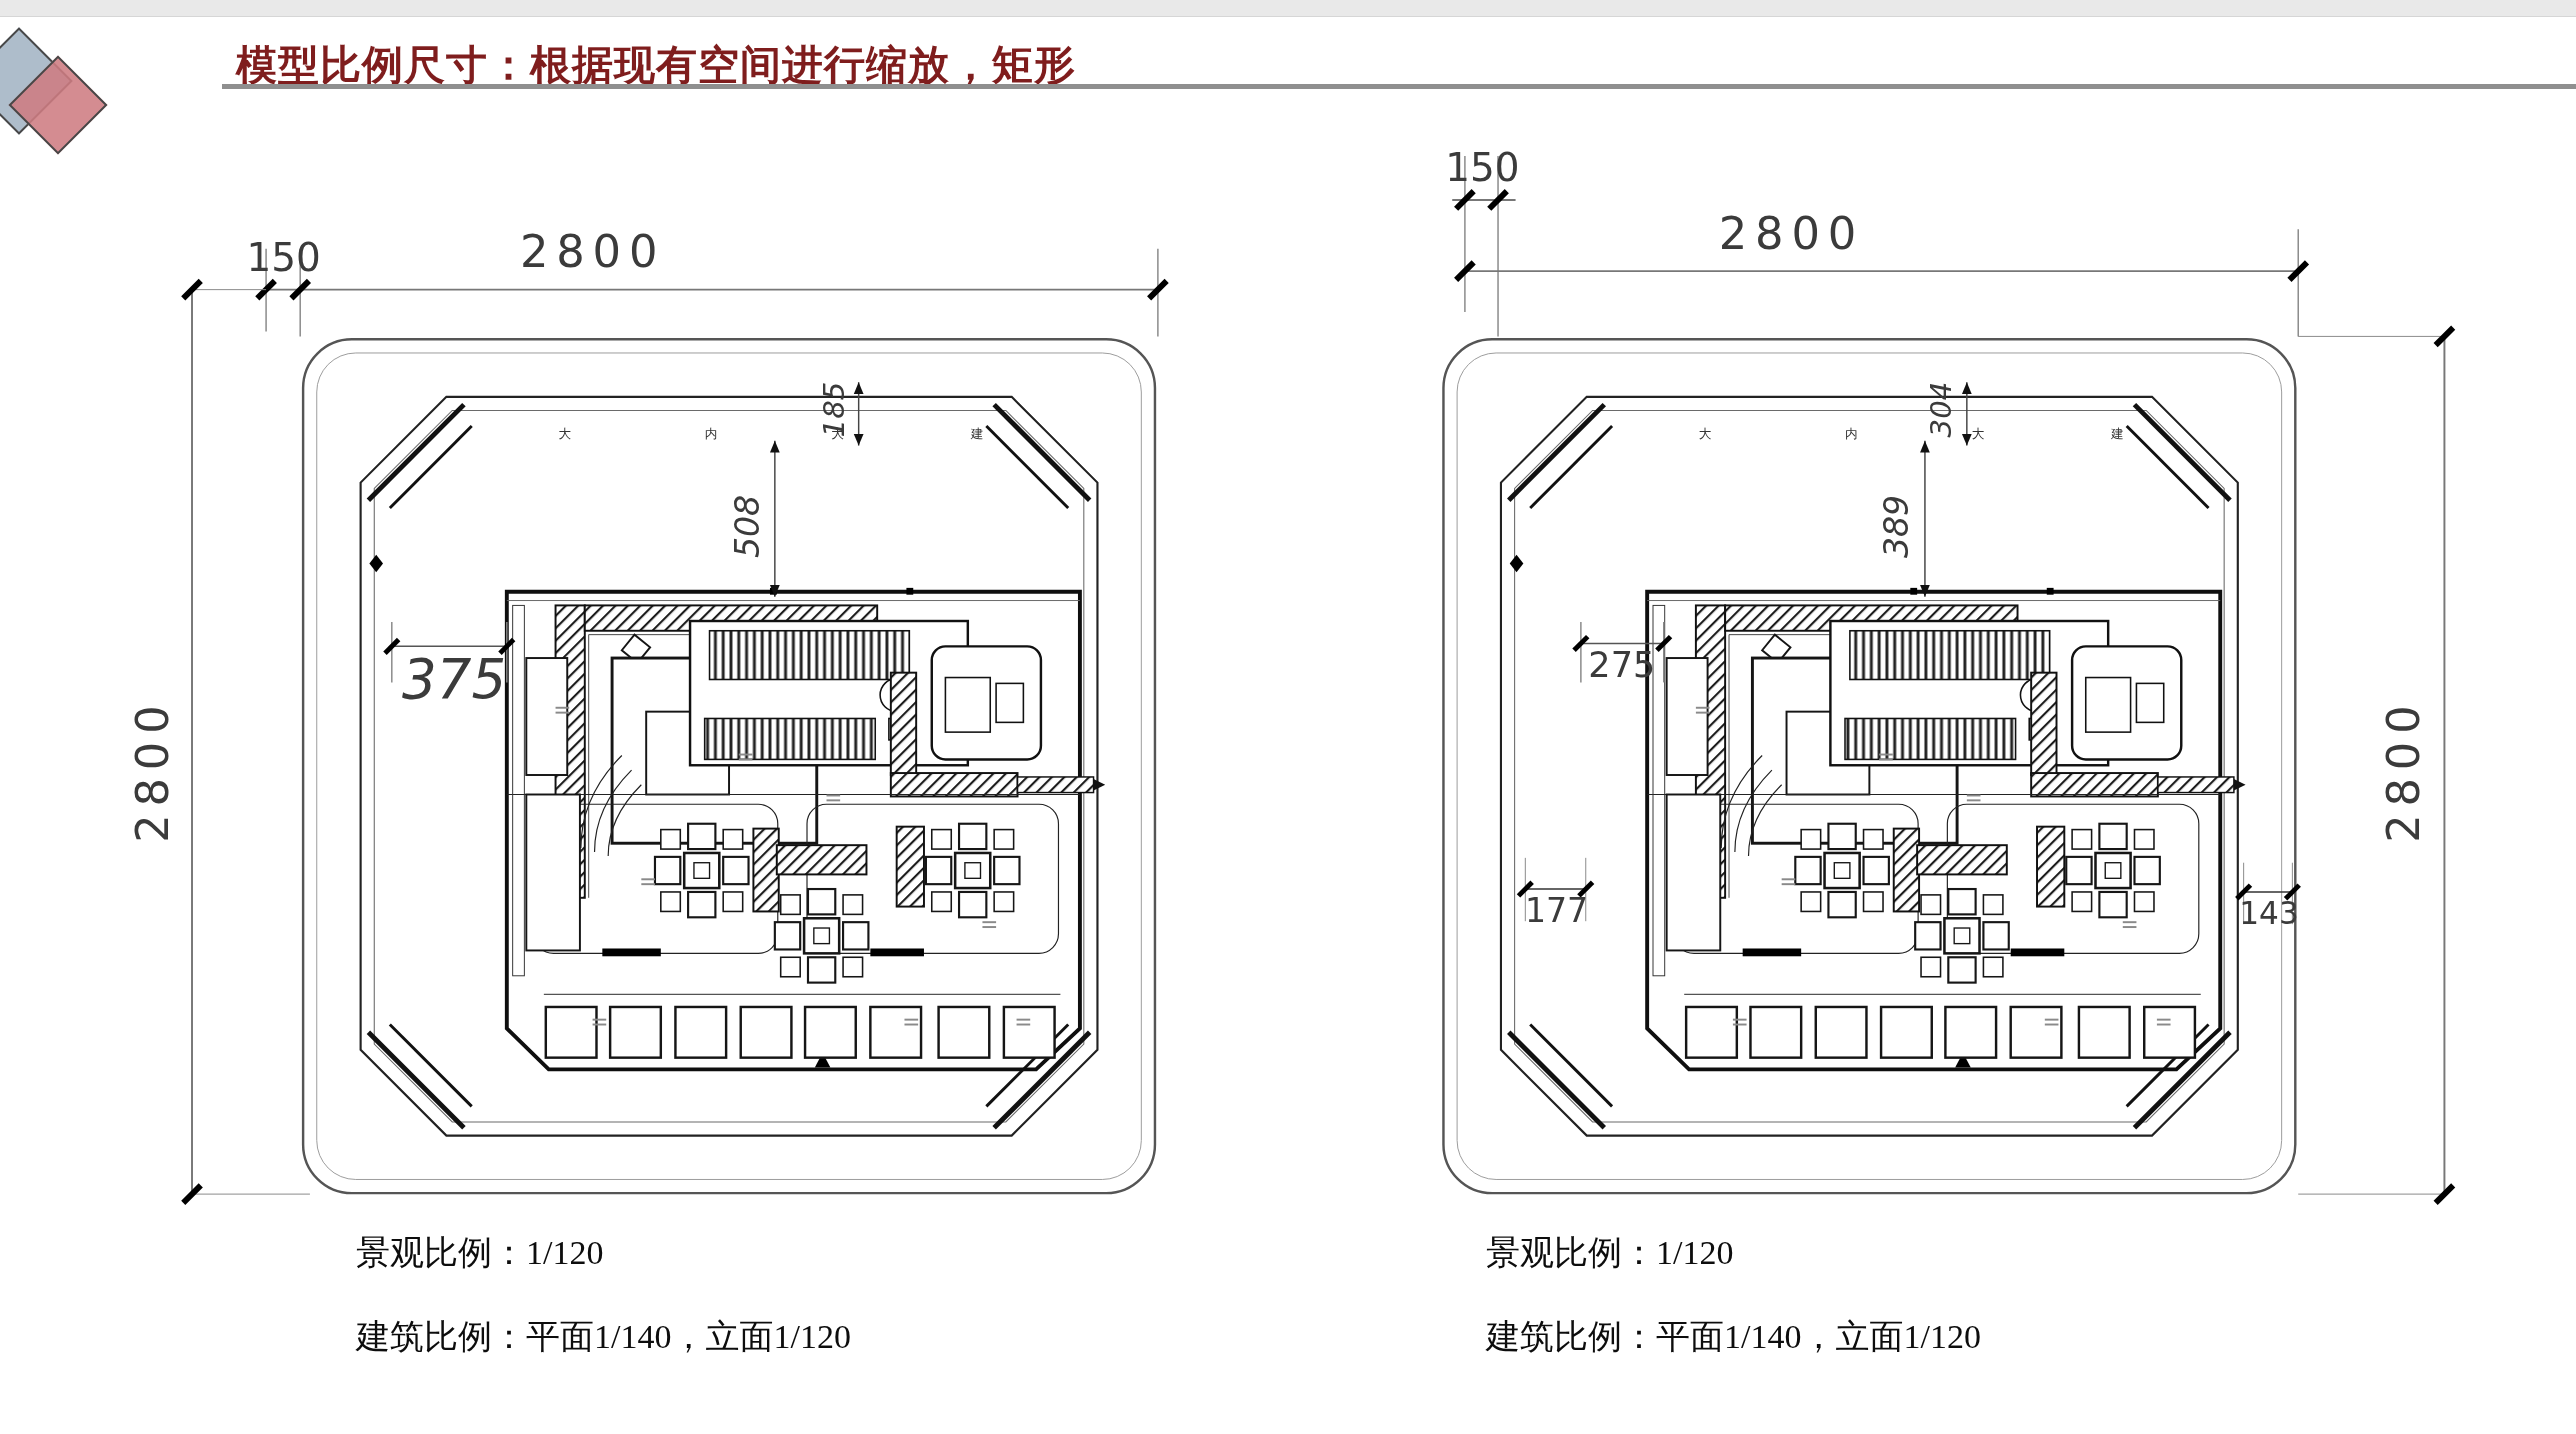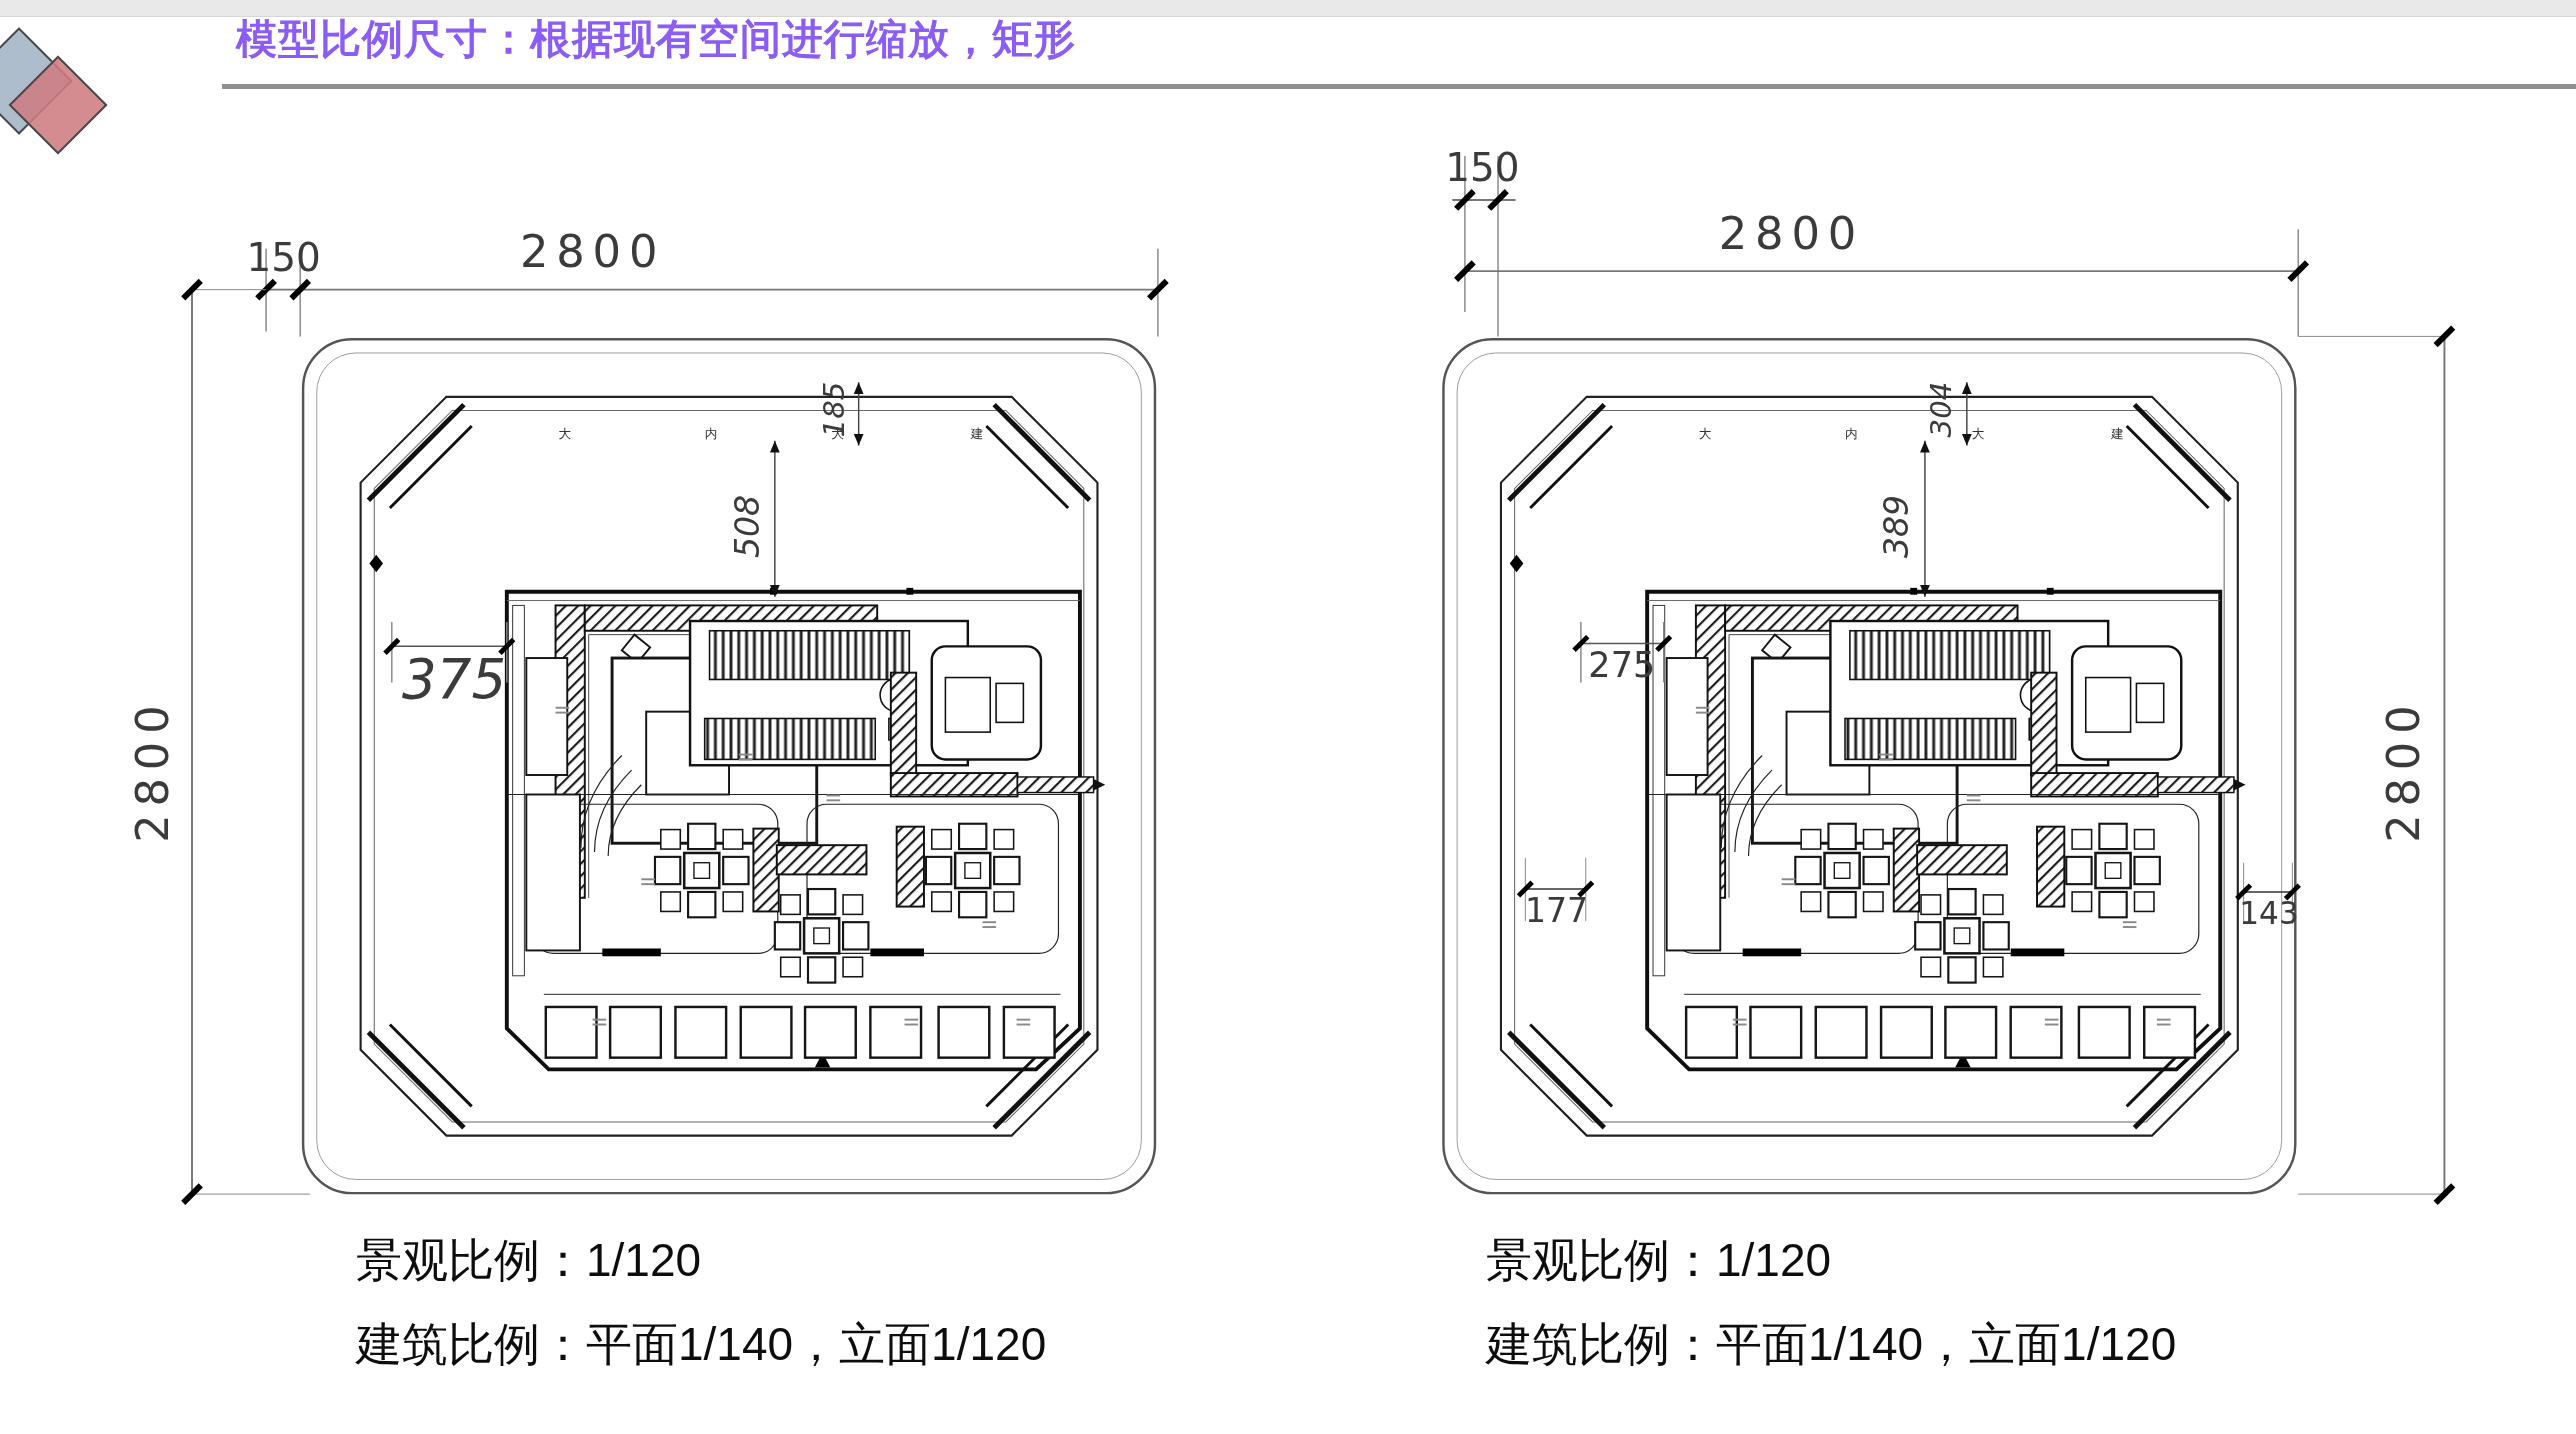--- a/index.html
+++ b/index.html
@@ -1,25 +1,25 @@
 <!DOCTYPE html>
 <html><head>
 <meta charset="utf-8">
 <style>
   html,body{margin:0;padding:0;background:#ffffff;}
   body{width:2576px;height:1435px;position:relative;overflow:hidden;
        font-family:"Liberation Sans","DejaVu Sans",sans-serif;}
   .abs{position:absolute;}
   #topbar{left:0;top:0;width:2576px;height:15.6px;background:#e9e9e9;border-bottom:1px solid #d6d6d6;}
-  #title{left:236px;top:12px;font-size:41px;color:#8b5cf6;font-weight:600;letter-spacing:1px;white-space:nowrap;}
+  #title{left:236px;top:38px;font-size:41px;color:#7f1d1d;font-weight:600;letter-spacing:1px;white-space:nowrap;}
   #title-underline{left:222px;top:84px;width:2354px;height:4.9px;background:#8f8f8f;}
   .logo-diamond{width:76px;height:76px;transform:rotate(45deg);border:2.9px solid #474747;box-sizing:border-box;}
   #logo-back{left:-19.5px;top:43px;background:#aebdcb;}
   #logo-front{left:23.4px;top:70px;background:rgba(206,124,130,0.88);width:70px;height:70px;}
-  .caption{font-family:Liberation Sans, sans-serif;font-size:46px;color:#0d0d0d;white-space:nowrap;}
+  .caption{font-family:Liberation Serif, serif;font-size:34px;color:#0d0d0d;white-space:nowrap;}
   svg text{font-family:"DejaVu Sans","Liberation Sans",sans-serif;}
   .dimnum{fill:#3b3b3b;}
   .dimnum-big{letter-spacing:8px;}
   .dimnum-italic{font-style:italic;}
 </style>
 </head>
 <body>
 
 <div id="topbar" class="abs"></div>
 

